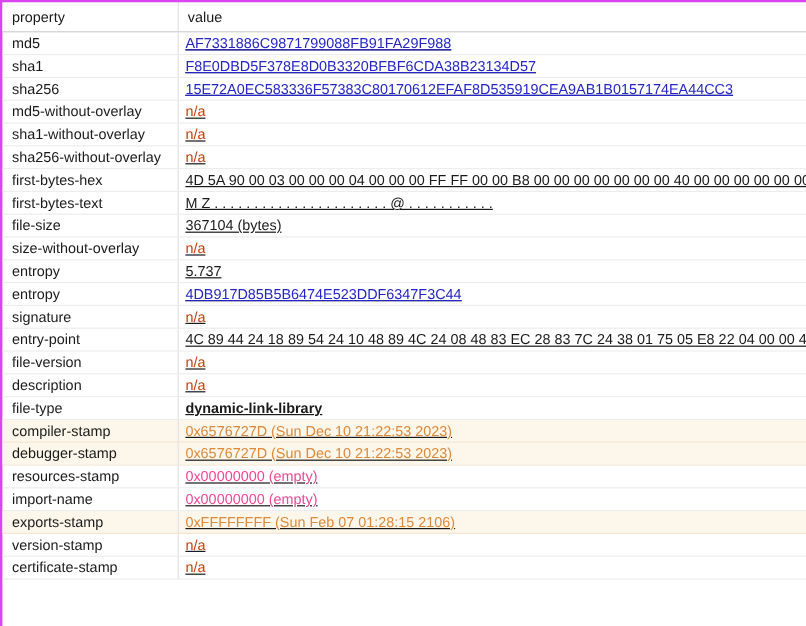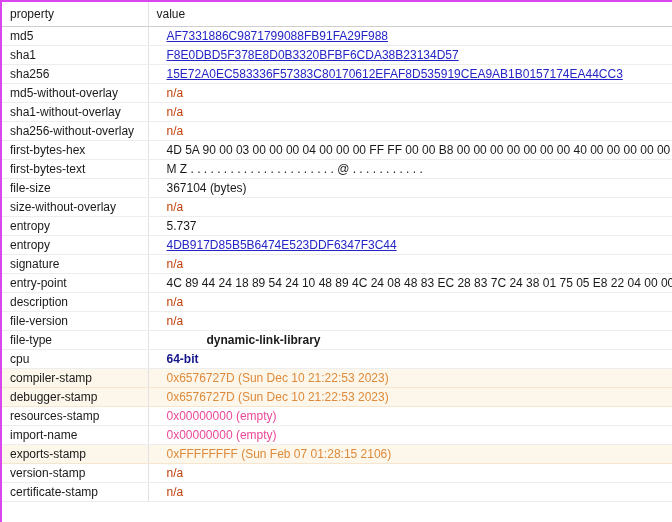--- a/index.html
+++ b/index.html
@@ -34,32 +34,32 @@
   th:first-child { border-right: 1px solid #e2e2e2; }
   td {
     height: 18px;
     line-height: 18px;
     padding: 0 0 0 8px;
     border-bottom: 1px solid #ededed;
     white-space: nowrap;
     overflow: hidden;
   }
   td.prop { border-right: 1px solid #e2e2e2; }
-  td.val { padding-left: 18px; }
+  td.val { padding-left: 6px; text-decoration: underline; }
   .val-text { white-space: nowrap; }
 
   
   tr.style-link .val-text {
     color: #2425c6;
     text-decoration: underline;
     cursor: pointer;
   }
   tr.style-na .val-text { color: #c2410c; }
   tr.style-gray .val-text { color: #ec4899; }
-  tr.style-bold .val-text { font-weight: bold; margin-left: 40px; }
+  tr.style-bold .val-text { font-weight: bold; }
   tr.style-boldblue .val-text { font-weight: bold; color: #16168c; }
   tr.style-orange { background: #fdf6ea; }
   tr.style-orange td { border-bottom: 1px solid #f4e6cf; }
   tr.style-orange .val-text { color: #dd8a3a; }
 </style>
 </head>
 <body>
 
 <div class="window">
   <table>
@@ -124,34 +124,30 @@
   </tr>
         <tr class="style-na">
     <td class="prop">signature</td>
     <td class="val"><span class="val-text">n/a</span></td>
   </tr>
         <tr class="style-normal">
     <td class="prop">entry-point</td>
     <td class="val"><span class="val-text">4C 89 44 24 18 89 54 24 10 48 89 4C 24 08 48 83 EC 28 83 7C 24 38 01 75 05 E8 22 04 00 00 4C 8B 44</span></td>
   </tr>
         <tr class="style-na">
-    <td class="prop">description</td>
+    <td class="prop">file-version</td>
     <td class="val"><span class="val-text">n/a</span></td>
   </tr>
         <tr class="style-na">
-    <td class="prop">file-version</td>
+    <td class="prop">description</td>
     <td class="val"><span class="val-text">n/a</span></td>
   </tr>
         <tr class="style-bold">
     <td class="prop">file-type</td>
     <td class="val"><span class="val-text">dynamic-link-library</span></td>
-  </tr>
-        <tr class="style-boldblue">
-    <td class="prop">cpu</td>
-    <td class="val"><span class="val-text">64-bit</span></td>
   </tr>
         <tr class="style-orange">
     <td class="prop">compiler-stamp</td>
     <td class="val"><span class="val-text">0x6576727D (Sun Dec 10 21:22:53 2023)</span></td>
   </tr>
         <tr class="style-orange">
     <td class="prop">debugger-stamp</td>
     <td class="val"><span class="val-text">0x6576727D (Sun Dec 10 21:22:53 2023)</span></td>
   </tr>
         <tr class="style-gray">

